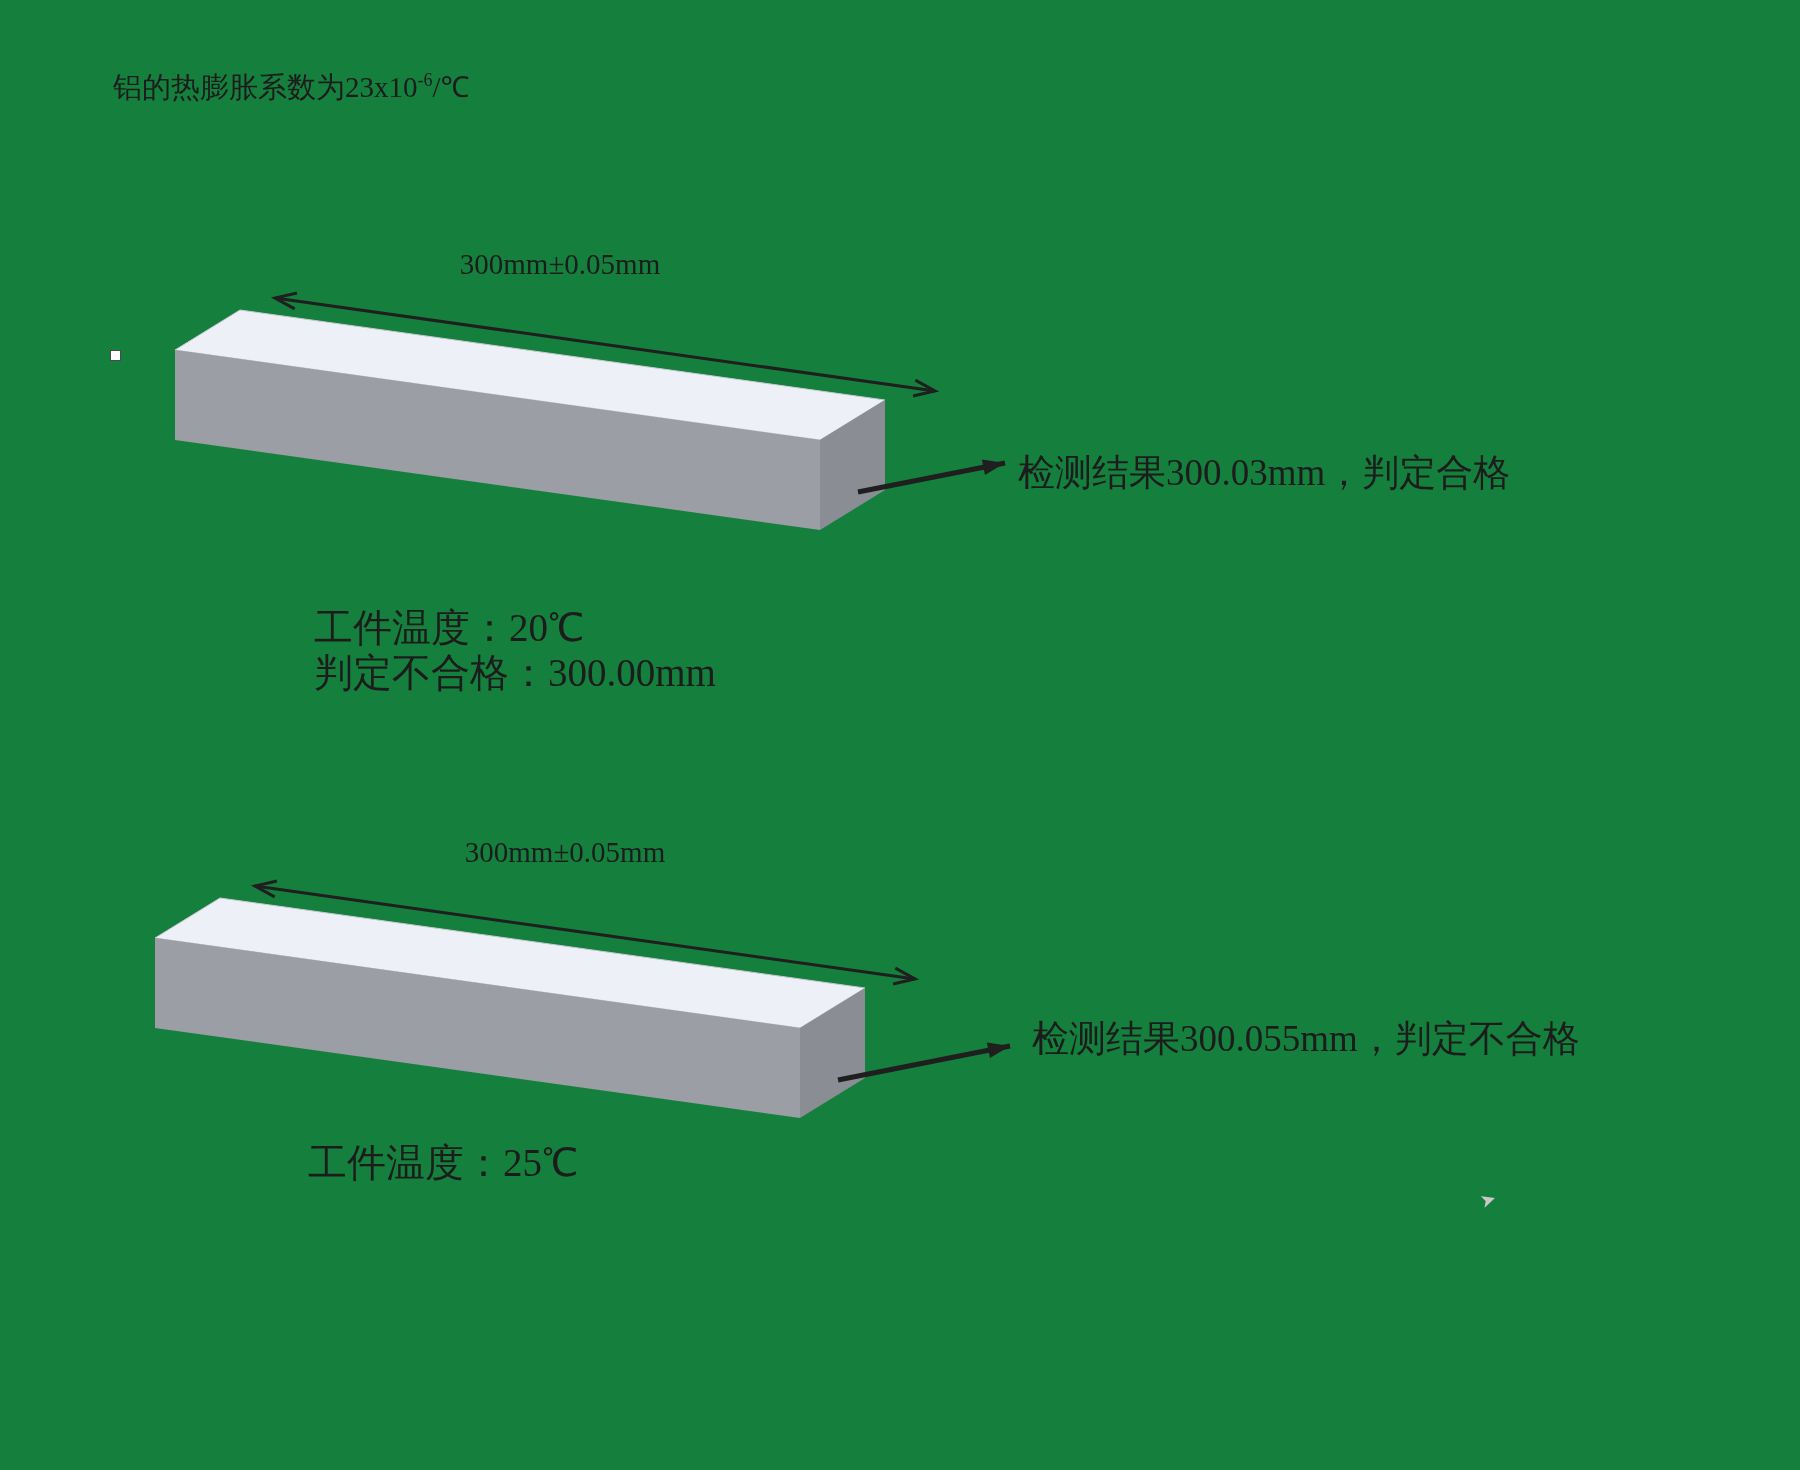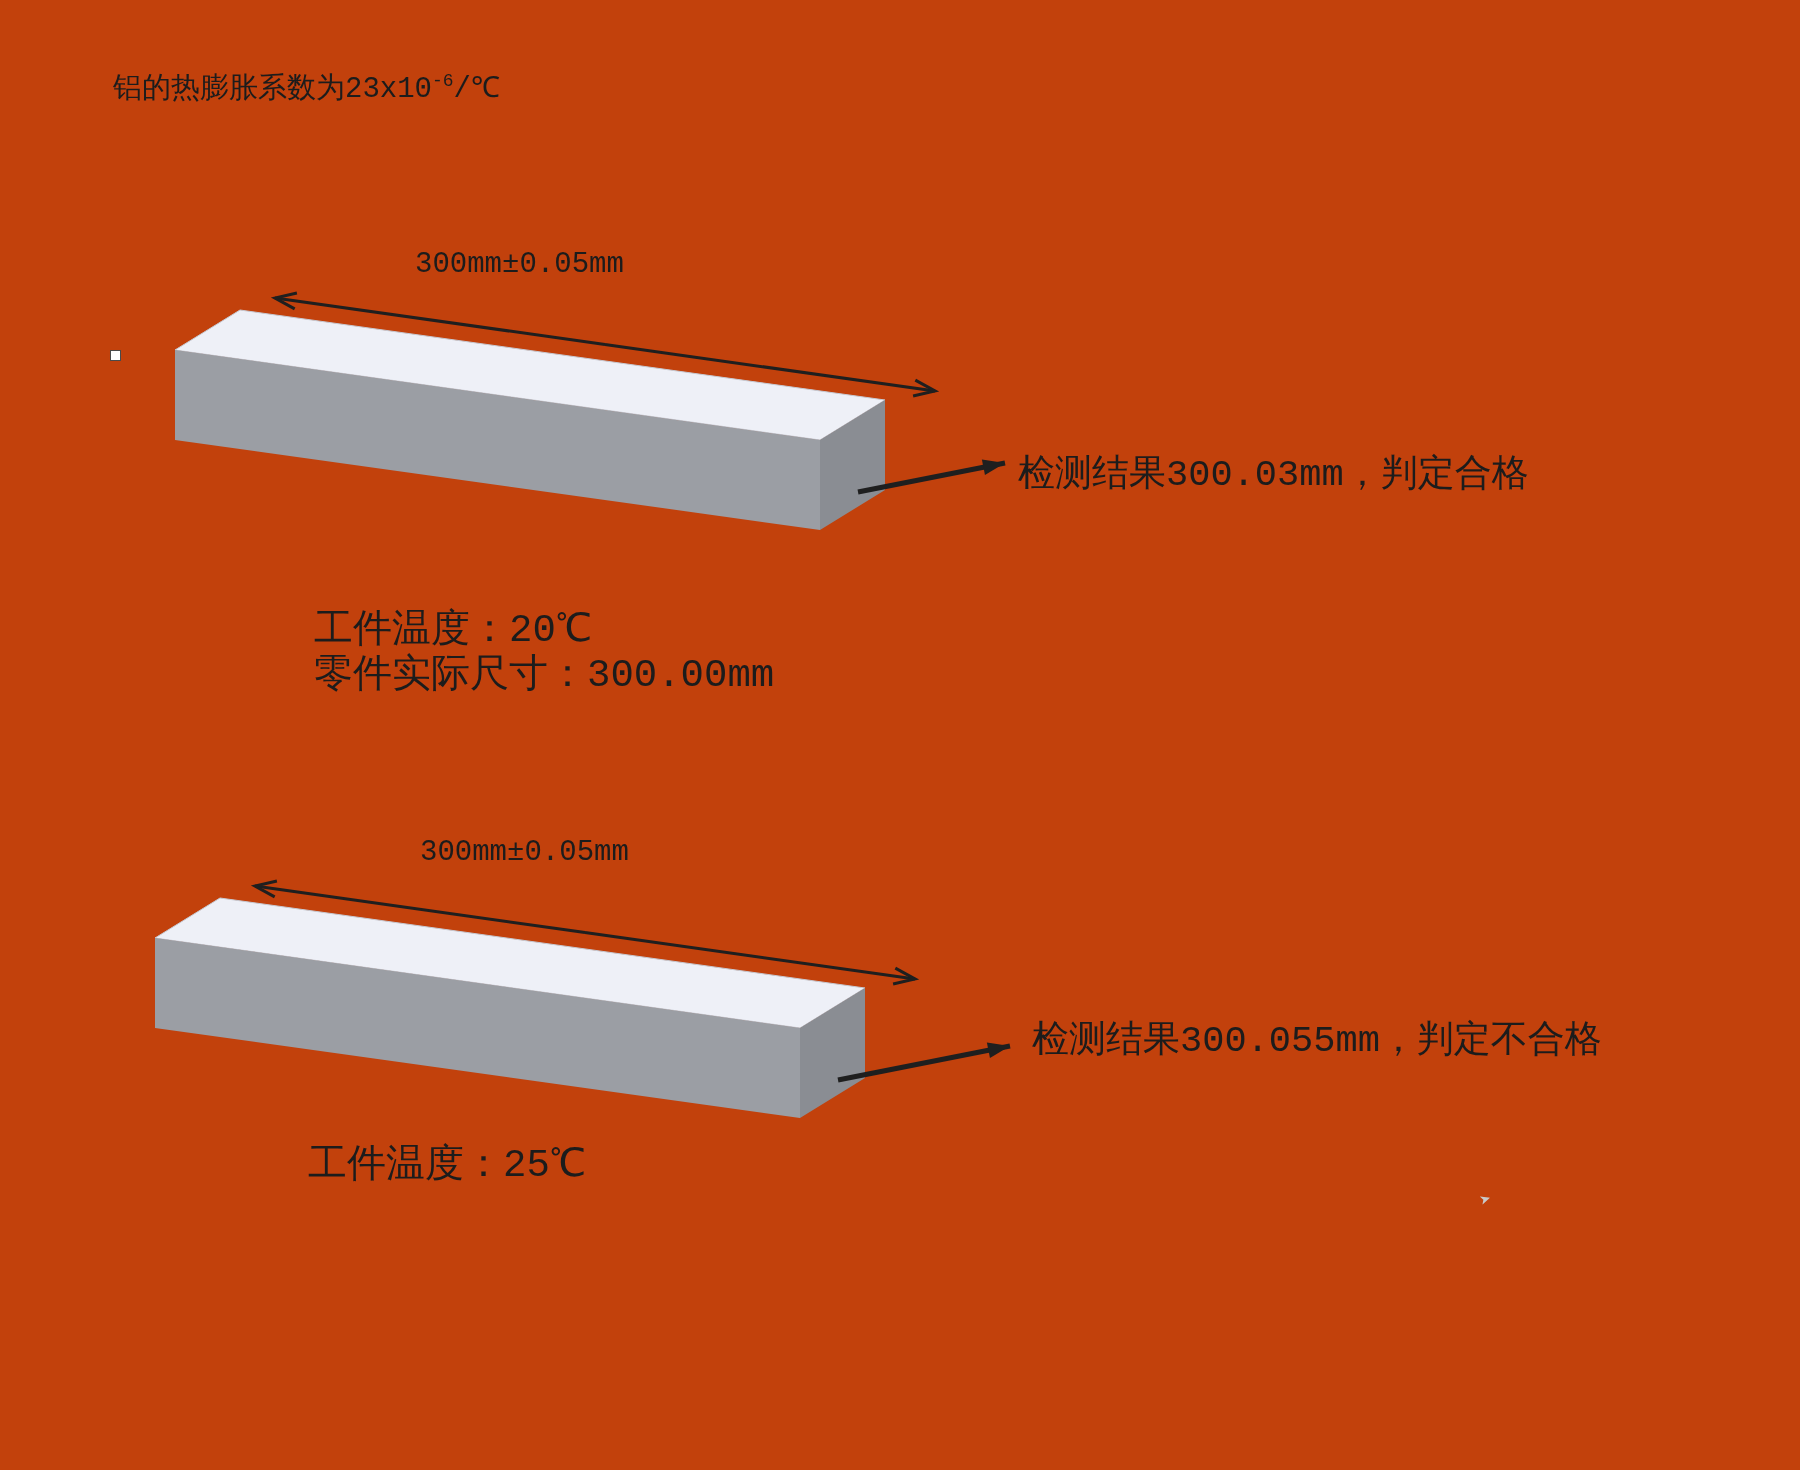--- a/index.html
+++ b/index.html
@@ -1,28 +1,28 @@
 <!DOCTYPE html>
 <html><head>
 <meta charset="utf-8">
 <style>
   html, body { margin: 0; padding: 0; background: #ffffff; }
   .canvas {
     position: relative;
     width: 1800px;
     height: 1470px;
-    background: #c2410c;
-    font-family: Liberation Mono, monospace;
+    background: #15803d;
+    font-family: Liberation Serif, serif;
     color: #1c1c1c;
     overflow: hidden;
   }
   .abs { position: absolute; white-space: nowrap; }
   .title { left: 113px; top: 66px; font-size: 29px; }
   .title sup { font-size: 0.62em; }
-  .dim-label { font-size: 29px; width: 290px; text-align: left; }
+  .dim-label { font-size: 29px; width: 290px; text-align: center; }
   .dim-label.b1 { left: 415px; top: 248px; }
   .dim-label.b2 { left: 420px; top: 836px; }
   .note { font-size: 37px; }
   .note.b1 { left: 1018px; top: 448px; }
   .note.b2 { left: 1032px; top: 1014px; }
   .meta { font-size: 39px; }
   .meta.temp1 { left: 314px; top: 601px; }
   .meta.size1 { left: 314px; top: 646px; }
   .meta.temp2 { left: 292px; top: 1136px; margin-left: 16px; }
   .meta.size2 { left: 292px; top: 1182px; }
@@ -69,21 +69,21 @@
 
     <line x1="758" y1="262" x2="905" y2="233" stroke-width="5" marker-end="url(#tri-a)" stroke="#1f1f1f"></line>
   </svg>
 
   <div class="abs dim-label b1">300mm±0.05mm</div>
 
   <div class="abs note b1">检测结果300.03mm，判定合格</div>
 
   <div class="abs meta temp1">工件温度：20℃</div>
 
-  <div class="abs meta size1">零件实际尺寸：300.00mm</div>
+  <div class="abs meta size1">判定不合格：300.00mm</div>
 
   <svg class="block-svg b2" width="960" height="340" viewBox="0 0 960 340">
     <defs>
       <marker id="vee-b" markerUnits="userSpaceOnUse" markerWidth="28" markerHeight="24" refX="24" refY="11" orient="auto">
         <path d="M3,3 L24,11 L3,19" fill="none" stroke-width="3" stroke="#1f1f1f"></path>
       </marker>
       <marker id="tri-b" markerUnits="userSpaceOnUse" markerWidth="26" markerHeight="18" refX="24" refY="9" orient="auto">
         <path d="M2,1 L24,9 L2,17 Z" stroke="none" fill="#1f1f1f"></path>
       </marker>
     </defs>

